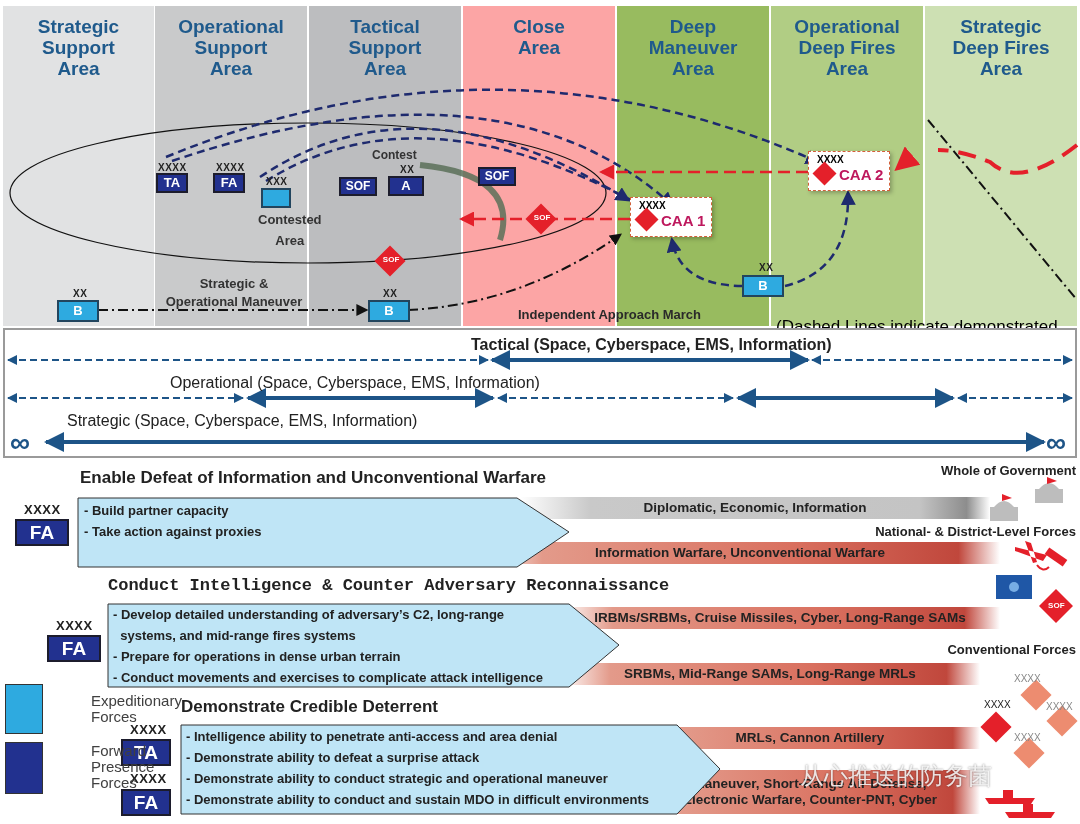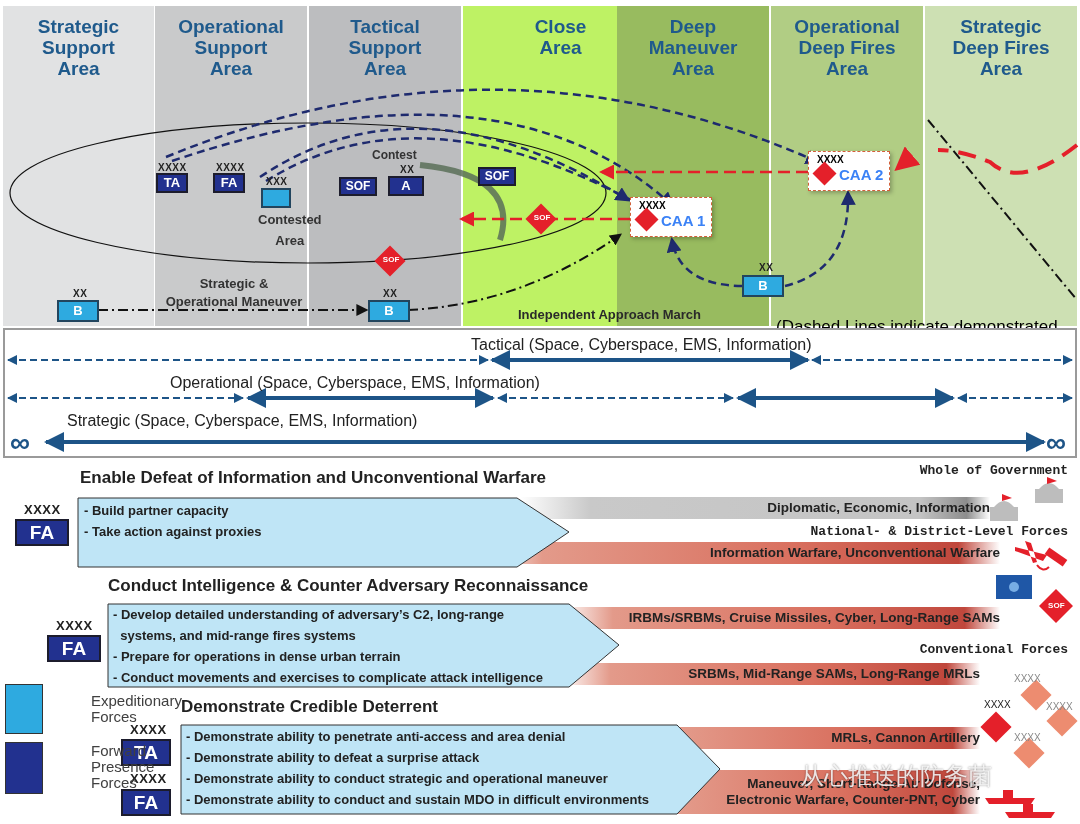--- a/index.html
+++ b/index.html
@@ -6,32 +6,32 @@
   body{width:1080px;height:824px;position:relative;overflow:hidden;font-family:"Liberation Sans",sans-serif;}
   .abs{position:absolute;}
   .zone{position:absolute;top:6px;height:320px;}
   .zone-title{position:absolute;top:10px;left:0;right:0;text-align:center;color:#1f5a8c;font-weight:bold;font-size:19px;line-height:21px;white-space:pre-line;}
   .unit{position:absolute;background:#22318f;color:#fff;font-weight:bold;border:2px solid #1c1c2c;text-align:center;}
   .unit.light{background:#2eaae0;border-color:#22455e;}
   .echelon{position:absolute;font-size:10px;font-weight:bold;color:#222;letter-spacing:0.5px;}
   .lbl{position:absolute;font-weight:bold;color:#333;text-align:center;white-space:pre-line;}
   .caa{position:absolute;background:#fff;border:1px dashed #d2603a;box-shadow:2px 2px 4px rgba(0,0,0,.25);}
   .caa .xx{position:absolute;left:8px;top:2px;font-size:10px;font-weight:bold;}
-  .caa .nm{position:absolute;left:30px;top:14px;font-size:15px;font-weight:bold;color:#3b82f6;}
+  .caa .nm{position:absolute;left:30px;top:14px;font-size:15px;font-weight:bold;color:#be185d;}
   .diamond{position:absolute;background:#e4202a;transform:rotate(45deg);}
   .sof-d{position:absolute;width:22px;height:22px;background:#e4202a;transform:rotate(45deg);}
   .sof-d span{position:absolute;left:0;right:0;top:5px;transform:rotate(-45deg);color:#fff;font-size:8px;font-weight:bold;text-align:center;}
   .domain-box{position:absolute;left:3px;top:328px;width:1074px;height:130px;border:2px solid #9a9a9a;background:#fff;box-sizing:border-box;}
   .dom-text{position:absolute;font-size:16px;color:#222;}
   .sec-title{position:absolute;font-weight:bold;font-size:17px;color:#222;}
   .bullets{position:absolute;font-size:13px;font-weight:bold;color:#222;line-height:21px;}
-  .band{position:absolute;height:22px;font-weight:bold;font-size:13.5px;color:#222;text-align:right;line-height:22px;}
+  .band{position:absolute;height:22px;font-weight:bold;font-size:13.5px;color:#222;text-align:center;line-height:22px;}
   .band.gray{background:linear-gradient(90deg,rgba(255,255,255,0) 0%,#c9c9c9 15%,#c4c4c4 85%,#8d8d8d 95%,rgba(255,255,255,0) 100%);}
   .band.red{background:linear-gradient(90deg,rgba(255,255,255,0) 0%,#e39a8a 12%,#d9705f 60%,#c0473c 92%,rgba(255,255,255,0) 100%);}
-  .side-lbl{position:absolute;font-weight:bold;font-size:13px;color:#222;right:12px;font-family:Liberation Mono, monospace;}
+  .side-lbl{position:absolute;font-weight:bold;font-size:13px;color:#222;right:4px;}
   .legend-sw{position:absolute;width:36px;border:1px solid #333;}
   .legend-txt{position:absolute;font-size:15px;color:#404040;line-height:16px;white-space:pre-line;margin-left:44px;}
 </style>
 </head>
 <body>
 
 <div>
   <div class="zone" style="left:3px;width:151px;background:#e1e2e3;">
       <div class="zone-title">Strategic
 Support
@@ -40,21 +40,21 @@
   <div class="zone" style="left:155px;width:152px;background:#c9cacb;">
       <div class="zone-title">Operational
 Support
 Area</div>
     </div>
   <div class="zone" style="left:309px;width:152px;background:#bcbdbf;">
       <div class="zone-title">Tactical
 Support
 Area</div>
     </div>
-  <div class="zone" style="left:463px;width:152px;background:#bef264;padding-left:43px;">
+  <div class="zone" style="left:463px;width:152px;background:#fca5a5;">
       <div class="zone-title">Close
 Area</div>
     </div>
   <div class="zone" style="left:617px;width:152px;background:#98bb5f;">
       <div class="zone-title">Deep
 Maneuver
 Area</div>
     </div>
   <div class="zone" style="left:771px;width:152px;background:#b1cd84;">
       <div class="zone-title">Operational
@@ -175,40 +175,40 @@
     <line x1="498" y1="70" x2="733" y2="70" marker-start="url(#bArrow)" marker-end="url(#bArrow)"></line>
     <line x1="958" y1="70" x2="1072" y2="70" marker-start="url(#bArrow)" marker-end="url(#bArrow)"></line>
   </g>
   <g stroke="#1d5487" stroke-width="4" fill="none">
     <line x1="492" y1="32" x2="808" y2="32" marker-start="url(#bArrow)" marker-end="url(#bArrow)"></line>
     <line x1="248" y1="70" x2="493" y2="70" marker-start="url(#bArrow)" marker-end="url(#bArrow)"></line>
     <line x1="738" y1="70" x2="953" y2="70" marker-start="url(#bArrow)" marker-end="url(#bArrow)"></line>
     <line x1="46" y1="114" x2="1044" y2="114" marker-start="url(#bArrow)" marker-end="url(#bArrow)"></line>
   </g>
 </svg>
-<div class="dom-text" style="left:471px;top:336px;">Tactical (Space, Cyberspace, EMS, Information)</div>
+<div class="dom-text" style="left:471px;top:336px;font-weight:bold;">Tactical (Space, Cyberspace, EMS, Information)</div>
 <div class="dom-text" style="left:170px;top:374px;">Operational (Space, Cyberspace, EMS, Information)</div>
 <div class="dom-text" style="left:67px;top:412px;">Strategic (Space, Cyberspace, EMS, Information)</div>
 <div class="abs" style="left:10px;top:429px;font-size:28px;font-weight:bold;color:#1d5487;line-height:28px;">∞</div>
 <div class="abs" style="left:1046px;top:429px;font-size:28px;font-weight:bold;color:#1d5487;line-height:28px;">∞</div>
 
 <div class="sec-title" style="left:80px;top:468px;">Enable Defeat of Information and Unconventional Warfare</div>
 <span class="echelon" style="left:24px;top:502px;font-size:13px;">XXXX</span>
 <div class="unit" style="left:15px;top:519px;width:50px;height:23px;font-size:19px;line-height:23px;">FA</div>
 <div class="band gray" style="left:520px;top:497px;width:470px;">Diplomatic, Economic, Information</div>
 <div class="band red" style="left:480px;top:542px;width:520px;">Information Warfare, Unconventional Warfare</div>
 <svg class="abs" style="left:77px;top:497px;" width="495" height="72">
     <path d="M1,1 L440,1 L492,35 L440,70 L1,70 Z" fill="#bfe5f6" stroke="#333" stroke-width="1"></path>
   </svg>
 <div class="bullets" style="left:84px;top:500px;">
   <div>- Build partner capacity</div>
   <div>- Take action against proxies</div>
 </div>
 
-<div class="sec-title" style="left:108px;top:576px;">Conduct Intelligence &amp; Counter Adversary Reconnaissance</div>
+<div class="sec-title" style="left:108px;top:576px;font-family:Liberation Mono, monospace;">Conduct Intelligence &amp; Counter Adversary Reconnaissance</div>
 <span class="echelon" style="left:56px;top:618px;font-size:13px;">XXXX</span>
 <div class="unit" style="left:47px;top:635px;width:50px;height:23px;font-size:19px;line-height:23px;">FA</div>
 <div class="band red" style="left:560px;top:607px;width:440px;">IRBMs/SRBMs, Cruise Missiles, Cyber, Long-Range SAMs</div>
 <div class="band red" style="left:560px;top:663px;width:420px;">SRBMs, Mid-Range SAMs, Long-Range MRLs</div>
 <svg class="abs" style="left:107px;top:603px;" width="515" height="86">
     <path d="M1,1 L462,1 L512,42 L462,84 L1,84 Z" fill="#bfe5f6" stroke="#333" stroke-width="1"></path>
   </svg>
 <div class="bullets" style="left:113px;top:604px;">
   <div>- Develop detailed understanding of adversary’s C2, long-range</div>
   <div style="white-space:pre;">  systems, and mid-range fires systems</div>
@@ -221,21 +221,21 @@
 <div class="unit" style="left:121px;top:739px;width:46px;height:23px;font-size:19px;line-height:23px;">TA</div>
 <span class="echelon" style="left:130px;top:771px;font-size:13px;">XXXX</span>
 <div class="unit" style="left:121px;top:789px;width:46px;height:23px;font-size:19px;line-height:23px;">FA</div>
 <div class="band red" style="left:640px;top:727px;width:340px;">MRLs, Cannon Artillery</div>
 <div class="band red" style="left:640px;top:770px;width:340px;height:44px;line-height:16px;padding-top:6px;box-sizing:border-box;white-space:pre-line;">Maneuver, Short-Range Air Defense,
 Electronic Warfare, Counter-PNT, Cyber</div>
 <svg class="abs" style="left:180px;top:724px;" width="545" height="92">
     <path d="M1,1 L497,1 L540,45 L497,90 L1,90 Z" fill="#bfe5f6" stroke="#333" stroke-width="1"></path>
   </svg>
 <div class="bullets" style="left:186px;top:726px;">
-  <div>- Demonstrate ability to penetrate anti-access and area denial</div>
+  <div>- Intelligence ability to penetrate anti-access and area denial</div>
   <div>- Demonstrate ability to defeat a surprise attack</div>
   <div>- Demonstrate ability to conduct strategic and operational maneuver</div>
   <div>- Demonstrate ability to conduct and sustain MDO in difficult environments</div>
 </div>
 
 <div class="side-lbl" style="top:463px;">Whole of Government</div>
 <div class="side-lbl" style="top:524px;">National- &amp; District-Level Forces</div>
 <div class="side-lbl" style="top:642px;">Conventional Forces</div>
 
 <svg class="abs" style="left:985px;top:475px;" width="92" height="130">

